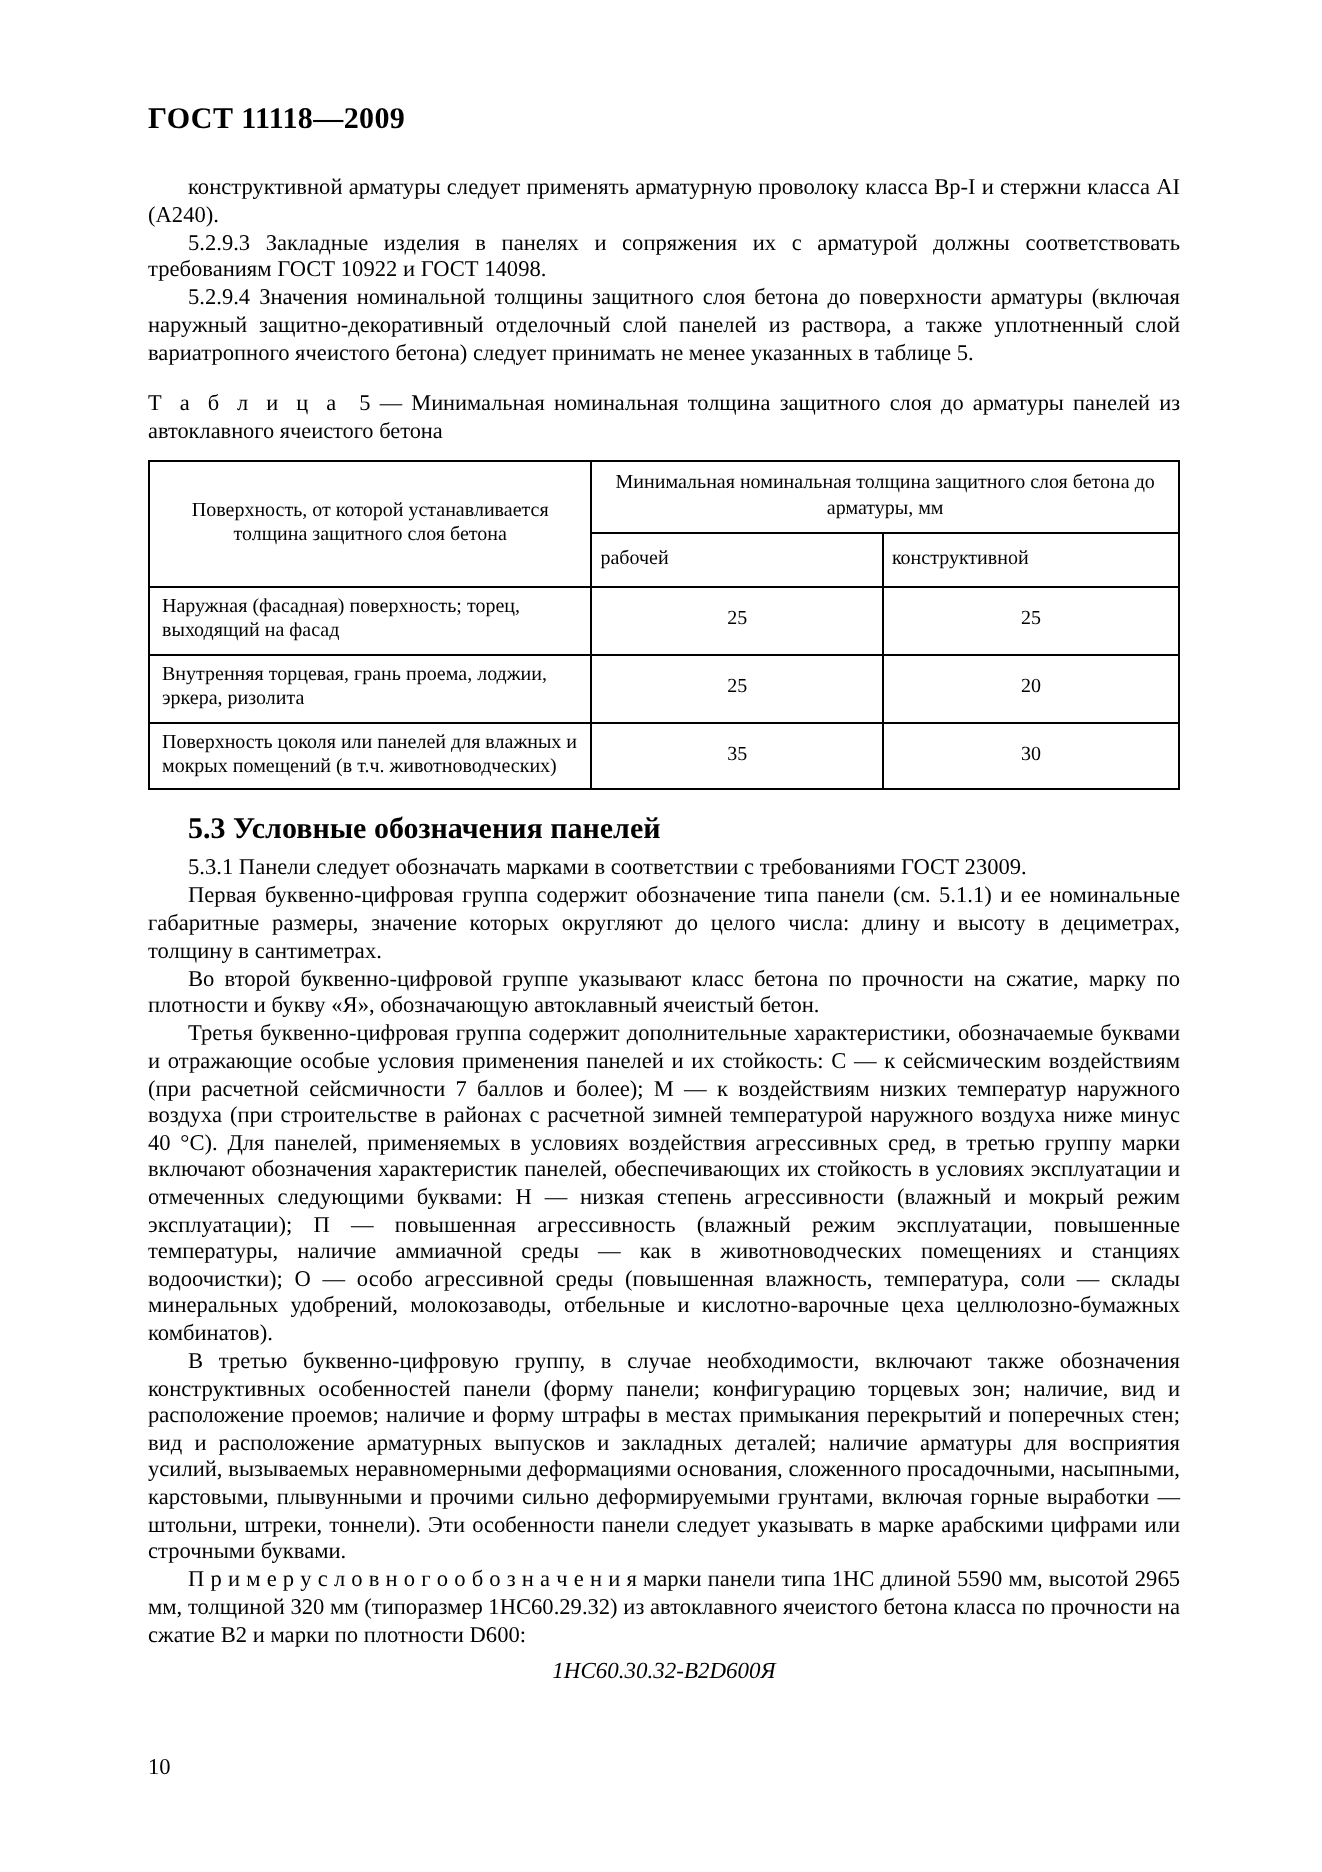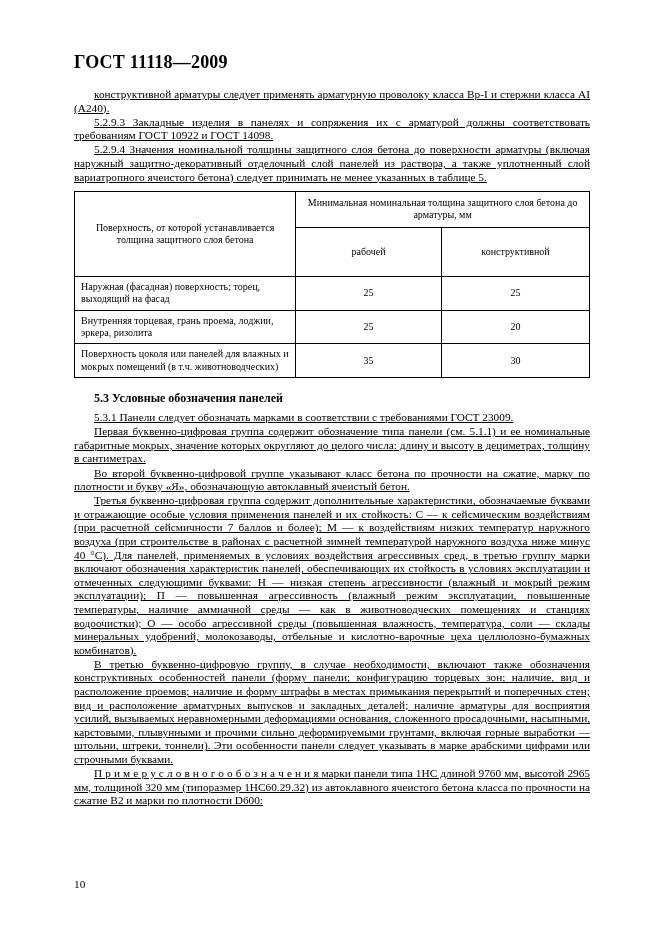--- a/index.html
+++ b/index.html
@@ -20,41 +20,40 @@
     width: 661px;
     height: 936px;
     box-sizing: border-box;
     padding: 0;
   }
   .header {
     position: absolute;
     top: 52px;
     left: 74px;
     font-family: "Liberation Serif", serif;
-    font-size: 18px;
+    font-size: 15px;
     font-weight: bold;
     letter-spacing: 0.2px;
   }
   .content {
     position: absolute;
     top: 88px;
     left: 74px;
     width: 516px;
   }
   p {
     margin: 0 0 0.5px 0;
     font-size: 11.3px;
     line-height: 13.6px;
     text-align: justify;
     text-justify: inter-word;
     hyphens: manual;
   }
   p.ind {
     text-indent: 20px;
-    text-decoration: underline;
   }
   .tbl-caption {
     margin-top: 12px;
     font-size: 11.2px;
     line-height: 13.6px;
     text-align: justify;
   }
   .sp-letters {
     letter-spacing: 2.2px;
   }
@@ -74,34 +73,34 @@
   table.main th.hdr-left {
     text-align: center;
     padding: 6px 8px;
   }
   table.main th.hdr-top {
     text-align: center;
     padding: 5px 8px;
     margin-top: 36px;
   }
   table.main th.sub {
-    text-align: center;
-    padding: 18px 4px;
+    text-align: left;
+    padding: 7px 4px;
   }
   table.main td.rowlabel {
     text-align: left;
     padding: 4px 6px;
     line-height: 12.4px;
   }
   table.main td.num {
     text-align: center;
   }
   .sec-title {
     margin-top: 13px;
-    font-size: 12px;
+    font-size: 15px;
     font-weight: bold;
     text-indent: 20px;
     line-height: 14px;
   }
   .after-table {
     margin-top: 6px;
   }
   .center-italic {
     text-align: center;
     font-style: italic;
@@ -122,20 +121,23 @@
 <div class="page">
 
   <div class="header">ГОСТ 11118—2009</div>
 
   <div class="content">
 
     <p class="ind">конструктивной арматуры следует применять арматурную проволоку класса Вр-I и стержни класса AI (А240).</p>
     <p class="ind">5.2.9.3  Закладные изделия в панелях и сопряжения их с арматурой должны соответствовать требованиям ГОСТ 10922 и ГОСТ 14098.</p>
     <p class="ind">5.2.9.4  Значения номинальной толщины защитного слоя бетона до поверхности арматуры (включая наружный защитно-декоративный отделочный слой панелей из раствора, а также уплотненный слой вариатропного ячеистого бетона) следует принимать не менее указанных в таблице 5.</p>
 
+    <div class="tbl-caption">
+      <span class="sp-letters">Т а б л и ц а</span><span>&nbsp;&nbsp;</span><span>5</span><span>&nbsp;</span><span>—</span><span>&nbsp;</span><span>Минимальная номинальная толщина защитного слоя до арматуры панелей из автоклавного ячеистого бетона</span>
+    </div>
 
     <table class="main">
       <thead>
         <tr>
           <th class="hdr-left" rowspan="2" style="width:220px;margin-left:24px;">Поверхность, от которой устанавливается толщина защитного слоя бетона</th>
           <th class="hdr-top" colspan="2">Минимальная номинальная толщина защитного слоя бетона до арматуры, мм</th>
         </tr>
         <tr>
           <th class="sub" style="width:148px;">рабочей</th>
           <th class="sub" style="width:148px;">конструктивной</th>
@@ -156,25 +158,26 @@
           <td class="rowlabel">Поверхность цоколя или панелей для влажных и мокрых помещений (в т.ч. животноводческих)</td>
           <td class="num">35</td>
           <td class="num">30</td>
         </tr>
       </tbody>
     </table>
 
     <div class="sec-title">5.3  Условные обозначения панелей</div>
 
     <p class="ind after-table">5.3.1  Панели следует обозначать марками в соответствии с требованиями ГОСТ 23009.</p>
-    <p class="ind">Первая буквенно-цифровая группа содержит обозначение типа панели (см. 5.1.1) и ее номинальные габаритные мокрых, значение которых округляют до целого числа: длину и высоту в дециметрах, толщину в сантиметрах.</p>
+    <p class="ind">Первая буквенно-цифровая группа содержит обозначение типа панели (см. 5.1.1) и ее номинальные габаритные размеры, значение которых округляют до целого числа: длину и высоту в дециметрах, толщину в сантиметрах.</p>
     <p class="ind">Во второй буквенно-цифровой группе указывают класс бетона по прочности на сжатие, марку по плотности и букву «Я», обозначающую автоклавный ячеистый бетон.</p>
     <p class="ind">Третья буквенно-цифровая группа содержит дополнительные характеристики, обозначаемые буквами и отражающие особые условия применения панелей и их стойкость: С — к сейсмическим воздействиям (при расчетной сейсмичности 7 баллов и более); М — к воздействиям низких температур наружного воздуха (при строительстве в районах с расчетной зимней температурой наружного воздуха ниже минус 40 °С). Для панелей, применяемых в условиях воздействия агрессивных сред, в третью группу марки включают обозначения характеристик панелей, обеспечивающих их стойкость в условиях эксплуатации и отмеченных следующими буквами: Н — низкая степень агрессивности (влажный и мокрый режим эксплуатации); П — повышенная агрессивность (влажный режим эксплуатации, повышенные температуры, наличие аммиачной среды — как в животноводческих помещениях и станциях водоочистки); О — особо агрессивной среды (повышенная влажность, температура, соли — склады минеральных удобрений, молокозаводы, отбельные и кислотно-варочные цеха целлюлозно-бумажных комбинатов).</p>
     <p class="ind">В третью буквенно-цифровую группу, в случае необходимости, включают также обозначения конструктивных особенностей панели (форму панели; конфигурацию торцевых зон; наличие, вид и расположение проемов; наличие и форму штрафы в местах примыкания перекрытий и поперечных стен; вид и расположение арматурных выпусков и закладных деталей; наличие арматуры для восприятия усилий, вызываемых неравномерными деформациями основания, сложенного просадочными, насыпными, карстовыми, плывунными и прочими сильно деформируемыми грунтами, включая горные выработки — штольни, штреки, тоннели). Эти особенности панели следует указывать в марке арабскими цифрами или строчными буквами.</p>
 
-    <p class="ind"><span>П р и м е р   у с л о в н о г о   о б о з н а ч е н и я</span><span> марки панели типа 1НС длиной 9760 мм, высотой 2965 мм, толщиной 320 мм (типоразмер 1НС60.29.32) из автоклавного ячеистого бетона класса по прочности на сжатие В2 и марки по плотности D600:</span></p>
+    <p class="ind"><span>П р и м е р   у с л о в н о г о   о б о з н а ч е н и я</span><span> марки панели типа 1НС длиной 5590 мм, высотой 2965 мм, толщиной 320 мм (типоразмер 1НС60.29.32) из автоклавного ячеистого бетона класса по прочности на сжатие В2 и марки по плотности D600:</span></p>
 
+    <p class="center-italic">1НС60.30.32-В2D600Я</p>
 
   </div>
 
   <div class="pagenum">10</div>
 
 </div>
 
 </body></html>

